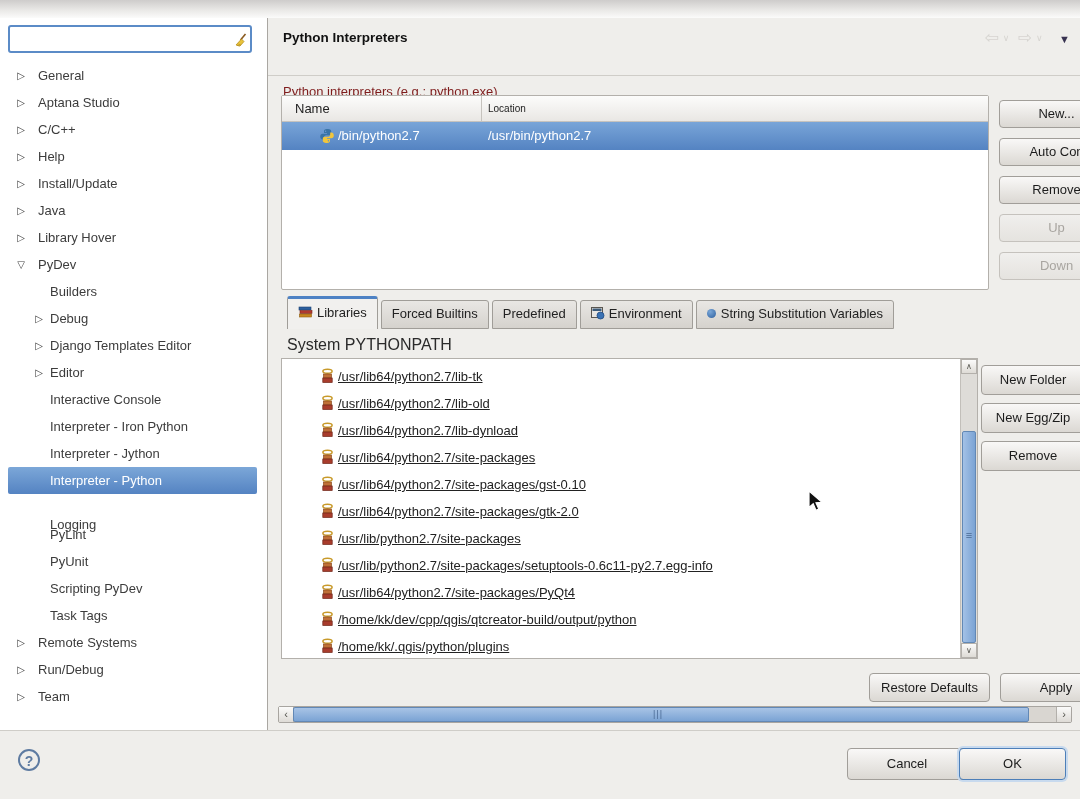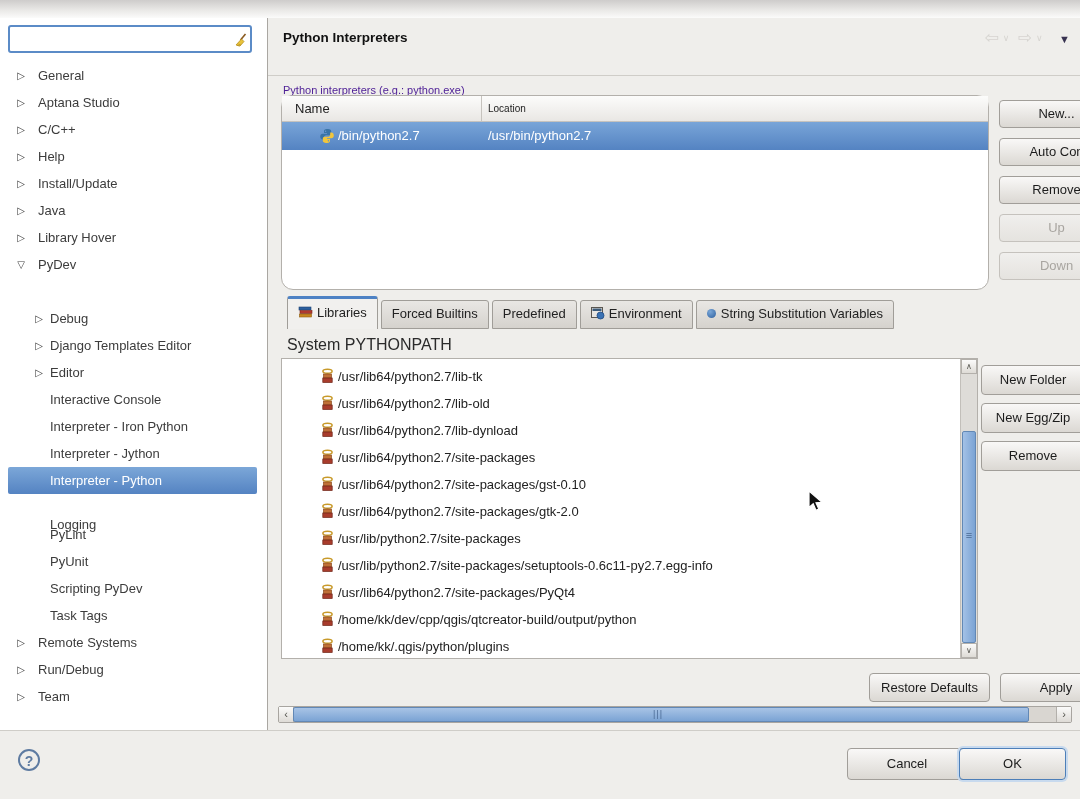--- a/index.html
+++ b/index.html
@@ -26,24 +26,24 @@
   .trow.sel{background:linear-gradient(#7ca7d8,#5483c2);border-radius:2px;color:#fff;}
   .trow.sel .tl{color:#fff;}
   
   .main{position:absolute;left:268px;top:18px;width:812px;height:712px;background:#efeeeb;}
   .page-title{position:absolute;left:15px;top:0;height:40px;line-height:40px;font-weight:bold;font-size:13.5px;color:#111;}
   .hdr-sep{position:absolute;left:0;top:57px;width:812px;height:1px;background:#cfcdc8;}
   .nav{position:absolute;right:10px;top:0;height:40px;line-height:40px;}
   .ghost{color:#d6d4d0;font-size:17px;margin:0 2px;}
   .ghost.small{font-size:9px;vertical-align:2px;}
   .dark-caret{color:#373250;font-size:11px;margin-left:10px;}
-  .caption{position:absolute;left:15px;top:66px;font-size:11px;color:#4c1d95;}
+  .caption{position:absolute;left:15px;top:66px;font-size:13px;color:#7f1d1d;}
   
   .itable{position:absolute;left:13px;top:77px;width:708px;height:195px;box-sizing:border-box;
-    background:#fff;border:1px solid #b3b0ab;border-radius:12px;}
+    background:#fff;border:1px solid #b3b0ab;border-radius:2px;}
   .ithead{position:absolute;left:0;top:0;width:100%;height:26px;
     background:linear-gradient(#fcfcfb,#e9e7e4);border-bottom:1px solid #c6c3be;box-sizing:border-box;}
   .ithead .c1{position:absolute;left:13px;line-height:26px;font-size:13px;color:#222;}
   .ithead .c2{position:absolute;left:206px;line-height:26px;font-size:10px;color:#222;}
   .coldiv{position:absolute;left:199px;top:0;width:1px;height:26px;background:#c6c3be;}
   .irow{position:absolute;left:0;top:26px;width:100%;height:28px;
     background:linear-gradient(#79a5d8,#5483c2);color:#fff;font-size:13px;}
   .irow .icn{position:absolute;left:37px;top:6px;}
   .irow .nm{position:absolute;left:56px;line-height:28px;}
   .irow .loc{position:absolute;left:206px;line-height:28px;}
@@ -61,21 +61,21 @@
     border-top:3px solid #4e82c4;}
   .ticon{display:inline-block;vertical-align:-2px;margin-right:4px;}
   .dot-icon{display:inline-block;width:9px;height:9px;border-radius:50%;
     background:radial-gradient(circle at 35% 30%,#7aa7d8,#2e5f9e);vertical-align:0px;margin-right:5px;}
   .sys-caption{position:absolute;left:19px;top:318px;font-size:16px;color:#2a2a2a;}
   
   .libbox{position:absolute;left:13px;top:340px;width:697px;height:301px;box-sizing:border-box;
     background:#fff;border:1px solid #b3b0ab;}
   .lrow{position:absolute;left:0;width:660px;height:27px;font-size:13px;color:#222;}
   .lrow .licn{position:absolute;left:38px;top:5px;}
-  .lrow .lt{position:absolute;left:56px;line-height:27px;white-space:nowrap;}
+  .lrow .lt{position:absolute;left:56px;line-height:27px;white-space:nowrap;text-decoration:underline;}
   
   .vsb{position:absolute;right:0;top:0;width:16px;height:299px;background:#dedcd8;border-left:1px solid #c2bfba;}
   .vsb .sbtn{position:absolute;left:0;width:16px;height:15px;box-sizing:border-box;text-align:center;
     background:linear-gradient(#fbfbfa,#dedbd6);border:1px solid #b3b0ab;font-size:8px;line-height:13px;color:#55554f;}
   .vsb .up{top:0;} .vsb .down{bottom:0;}
   .vthumb{position:absolute;left:1px;top:72px;width:14px;height:212px;box-sizing:border-box;
     background:linear-gradient(90deg,#a3c1e6,#7ba3d4);border:1px solid #6288b5;border-radius:2px;
     text-align:center;}
   .vthumb .grip{position:absolute;top:50%;left:0;width:100%;margin-top:-8px;font-size:11px;color:#4a6a94;}
   
@@ -133,20 +133,23 @@
       <span class="tl">Java</span>
     </div>
   <div class="trow l0" style="top:206px">
       <span class="tw">▷</span>
       <span class="tl">Library Hover</span>
     </div>
   <div class="trow l0" style="top:233px">
       <span class="tw">▽</span>
       <span class="tl">PyDev</span>
     </div>
+  <div class="trow l1" style="top:260px">
+      <span class="tl">Builders</span>
+    </div>
   <div class="trow l1" style="top:287px">
       <span class="tw">▷</span>
       <span class="tl">Debug</span>
     </div>
   <div class="trow l1" style="top:314px">
       <span class="tw">▷</span>
       <span class="tl">Django Templates Editor</span>
     </div>
   <div class="trow l1" style="top:341px">
       <span class="tw">▷</span>

